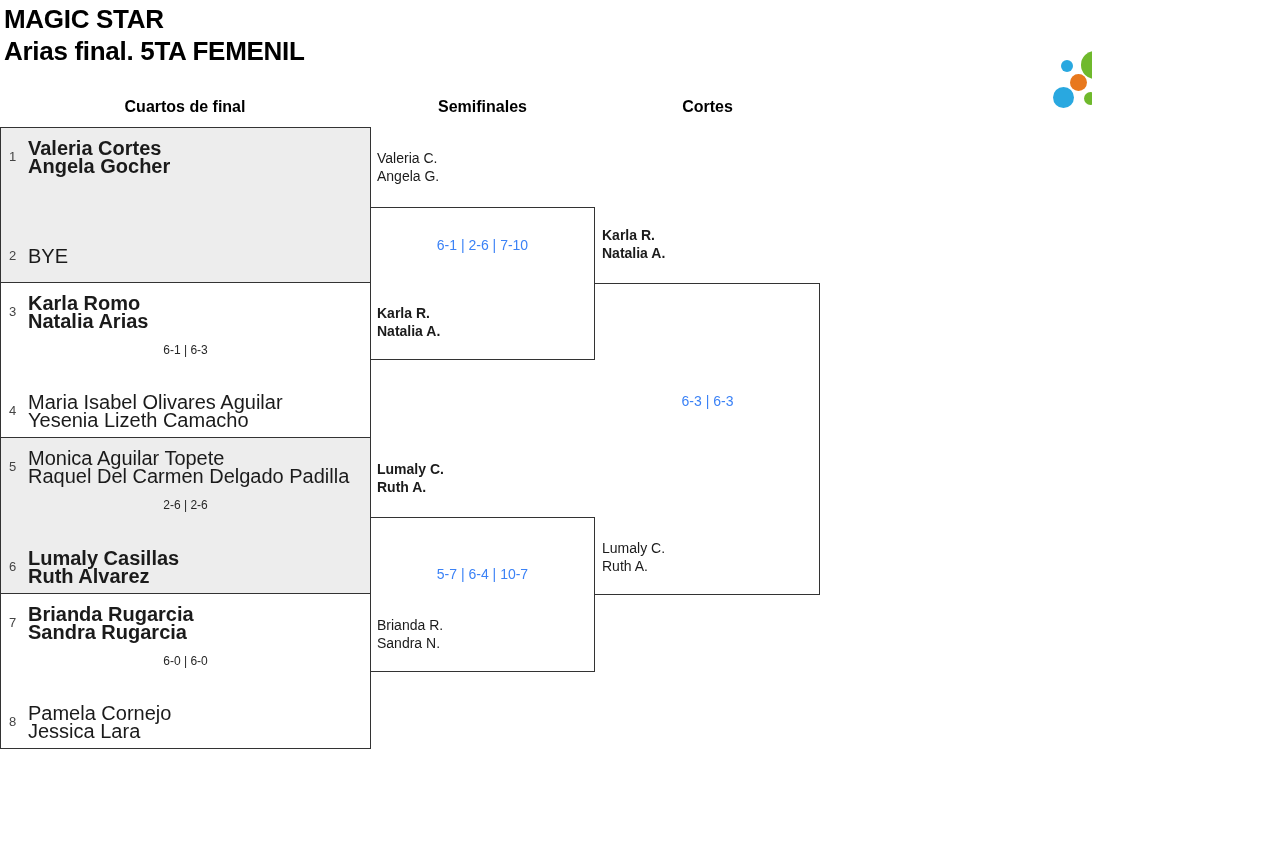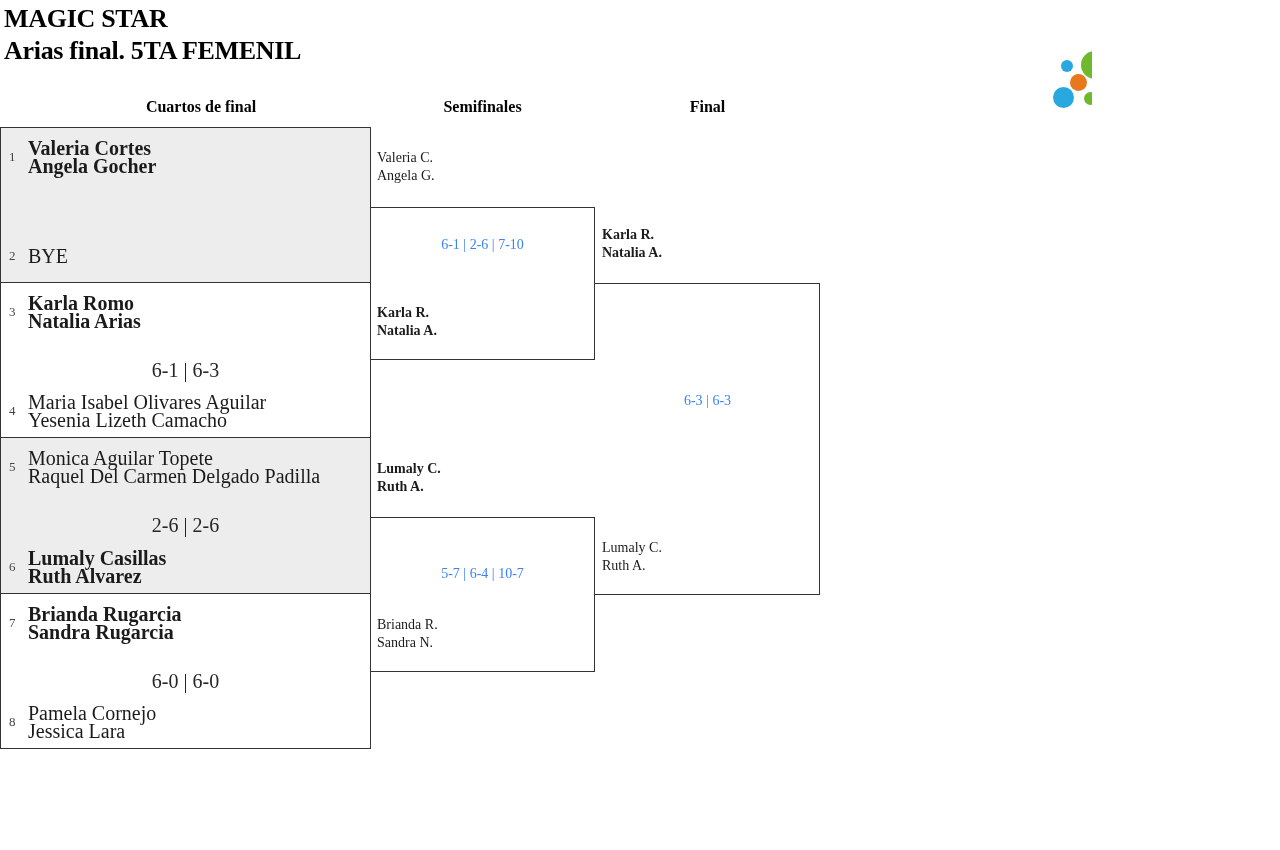--- a/index.html
+++ b/index.html
@@ -1,18 +1,18 @@
 <!DOCTYPE html>
 <html><head>
 <meta charset="utf-8">
 <style>
   html,body { margin:0; padding:0; background:#fff; }
   .page {
     position:relative; width:1092px; height:850px; background:#ffffff;
-    font-family:Liberation Serif, serif; overflow:hidden; color:#1b1b1b;
+    font-family:Liberation Sans, sans-serif; overflow:hidden; color:#1b1b1b;
   }
   
   .hdr-title {
     position:absolute; left:4px; font-size:26px; font-weight:700;
     color:#000; letter-spacing:-0.3px; white-space:nowrap;
   }
   
   .logo { position:absolute; left:1048px; top:3px; width:228px; height:72px;margin-top:44px; }
   .dot { position:absolute; border-radius:50%; }
   .brand {
@@ -34,22 +34,22 @@
   .pair {
     position:absolute; left:8px; right:4px; display:flex; align-items:center;
     gap:7px;
   }
   .pair.top { top:10px; min-height:37px; }
   .pair.bot { bottom:8px; min-height:37px; }
   .seed { flex:none; width:12px; font-size:13px; color:#444444; }
   .names { font-size:20px; line-height:18px; color:#1b1b1b; }
   .names.winner, .label.winner { font-weight:700; }
   .qf-score {
-    position:absolute; left:0; width:100%; top:76px; text-align:center;
-    font-size:20px; color:#262626;
+    position:absolute; left:0; width:100%; top:60px; text-align:center;
+    font-size:12px; color:#262626;
   }
   
   .label { position:absolute; font-size:14px; line-height:18px; color:#1b1b1b; white-space:nowrap; }
   .round-score { position:absolute; width:225px; text-align:center; font-size:14px; color:#3b82f6; }
 </style>
 </head>
 <body>
 
 <div class="page">
 
@@ -58,23 +58,23 @@
 
   <div class="logo">
     <span class="dot" style="left:13px; top:13px; width:12px; height:12px; background:#29a8e0;"></span>
     <span class="dot" style="left:33px; top:4px;  width:28px; height:28px; background:#6fb92c;"></span>
     <span class="dot" style="left:22px; top:27px; width:17px; height:17px; background:#e8781d;"></span>
     <span class="dot" style="left:5px;  top:40px; width:21px; height:21px; background:#29a8e0;"></span>
     <span class="dot" style="left:36px; top:45px; width:13px; height:13px; background:#6fb92c;"></span>
     <span class="brand">xporty</span>
   </div>
 
-  <div class="col-header" style="left:16px;     width:370px;">Cuartos de final</div>
+  <div class="col-header" style="left:0;     width:370px;">Cuartos de final</div>
   <div class="col-header" style="left:370px; width:225px;">Semifinales</div>
-  <div class="col-header" style="left:595px; width:225px;">Final</div>
+  <div class="col-header" style="left:595px; width:225px;">Cortes</div>
 
   <div class="box qf gray" style="top:127px; height:156px;">
     <div class="pair top">
       <span class="seed">1</span>
       <div class="names winner">
         <div>Valeria Cortes</div>
         <div>Angela Gocher</div>
       </div>
     </div>
     <div class="qf-score"></div>

